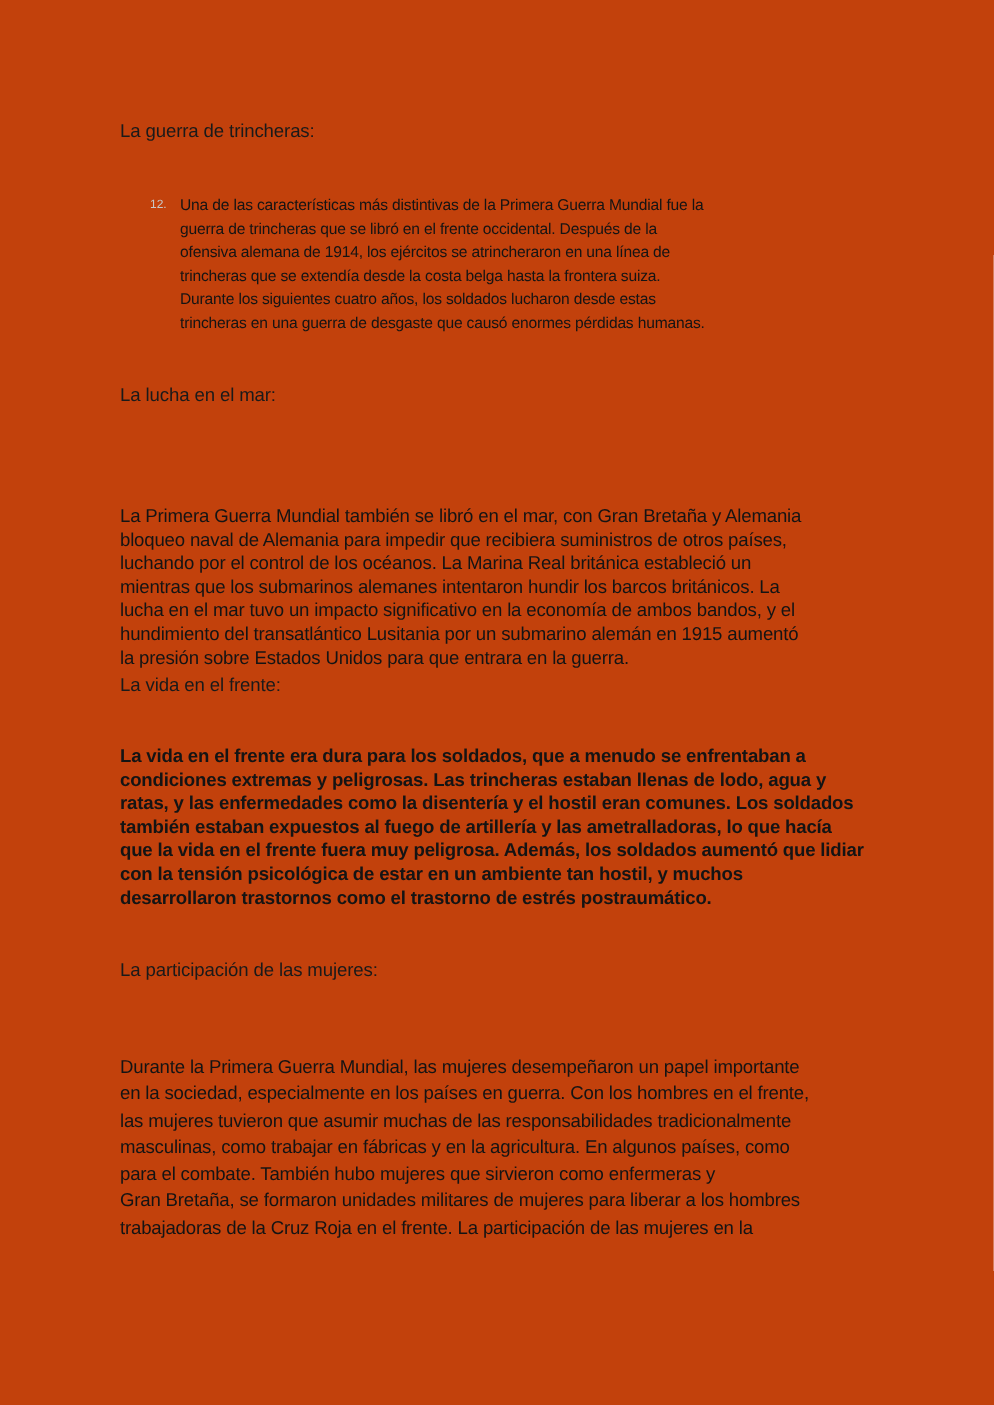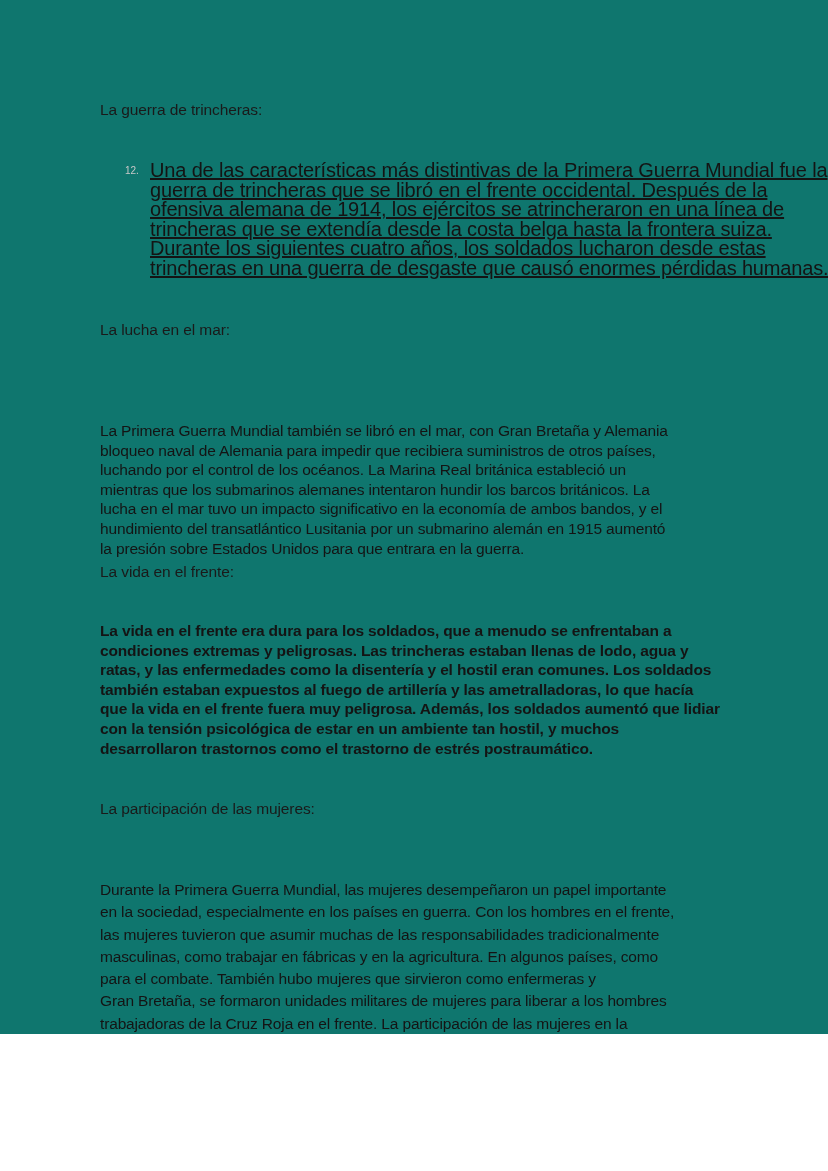--- a/index.html
+++ b/index.html
@@ -12,22 +12,22 @@
       height: 1171px;
       position: relative;
       overflow: hidden;
       font-family: "Liberation Sans", "DejaVu Sans", sans-serif;
       color: #1a1a1a;
     }
     .page {
       position: absolute;
       left: 0; top: 0;
       width: 828px;
-      height: 1034px;
-      background: #0f766e;
+      height: 1171px;
+      background: #c2410c;
     }
     .heading {
       position: absolute;
       left: 100px;
       font-size: 15.5px;
       line-height: 20px;
       color: #1a1a1a;
       white-space: nowrap;
       letter-spacing: -0.1px;
     }
@@ -60,24 +60,23 @@
       left: 25px;
       top: 0;
       font-size: 10px;
       line-height: 19.6px;
       color: #c8c8c8;
     }
     .list-body {
       position: absolute;
       left: 50px;
       top: 0;
-      font-size: 20px;
+      font-size: 13px;
       color: #141414;
       letter-spacing: -0.15px;
-      text-decoration: underline;
     }
     .list-body .line {
       display: block;
       white-space: nowrap;
       height: 19.6px;
       line-height: 19.6px;
     }
   </style>
 </head>
 <body>

